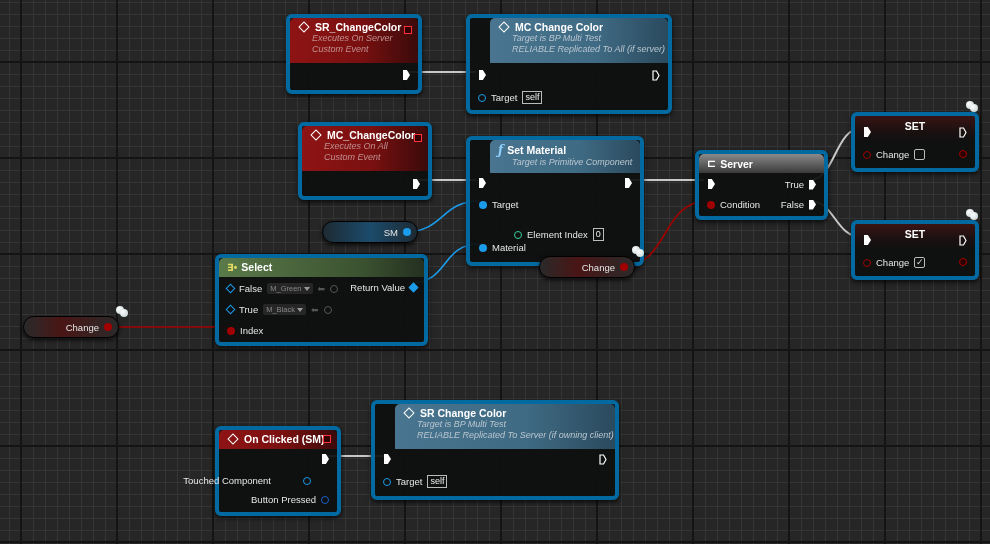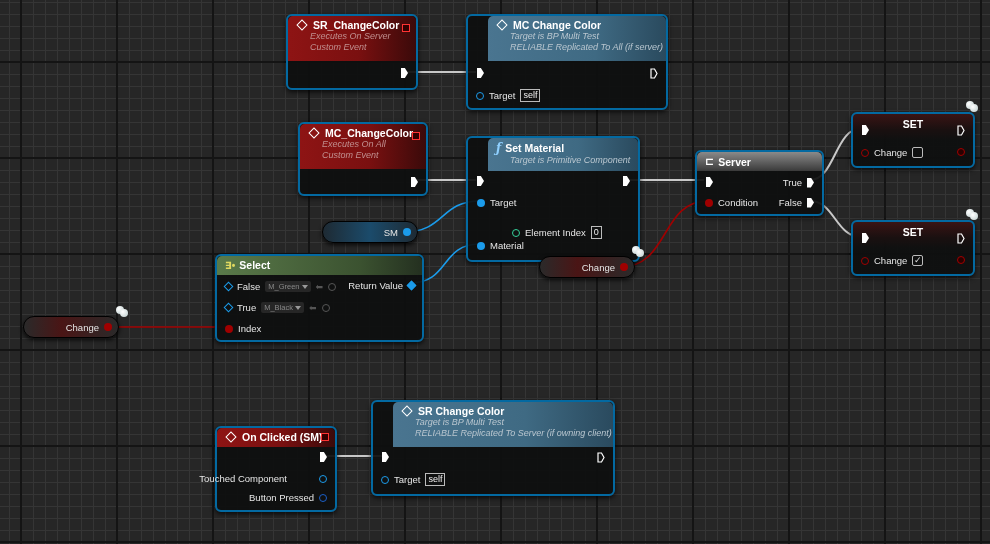--- a/index.html
+++ b/index.html
@@ -9,21 +9,21 @@
     background-image:
       linear-gradient(to right,#141414 0,#141414 2px,transparent 2px),
       linear-gradient(to bottom,#141414 0,#141414 2px,transparent 2px),
       linear-gradient(to right,#353535 0,#353535 1px,transparent 1px),
       linear-gradient(to bottom,#353535 0,#353535 1px,transparent 1px);
     background-size:96px 96px,96px 96px,12px 12px,12px 12px;
     background-position:20px 0,0 61px,9px 0,0 2px;
   }
   #wires{position:absolute;left:0;top:0;width:990px;height:544px;pointer-events:none;}
   .node{position:absolute;background:rgba(14,15,15,0.93);border-radius:6px;
-    box-shadow:0 2px 5px rgba(0,0,0,0.75);border:2px solid #0369a1;}
+    box-shadow:0 2px 5px rgba(0,0,0,0.75);border:4px solid #0369a1;}
   .hdr{border-radius:5px 5px 0 0;position:relative;padding:3px 6px 4px 8px;}
   .hdr.red{background:linear-gradient(to right,#8e1414 0%,#7a1010 55%,#3a0a0a 100%);}
   .hdr.blue{background:linear-gradient(to right,#4a7590 0%,#3f6a83 60%,#2a4a5e 100%);margin-left:20px;}
   .hdr.green{background:linear-gradient(to right,#5a7a4a,#3b5230 70%,#243020);}
   .hdr.gray{background:linear-gradient(to bottom,#8a8a8a,#3a3a3a);}
   .title{font-size:10.5px;font-weight:bold;color:#fff;white-space:nowrap;display:flex;align-items:center;gap:4px;}
   .sub{font-size:9px;font-style:italic;color:#a8a8a8;line-height:11px;white-space:nowrap;}
   .blue .sub{color:#b9c6cf;}
   .red .sub{color:#c08f8f;}
   .diamond{display:inline-block;width:6px;height:6px;border:1.5px solid #fff;transform:rotate(45deg);margin:0 3px 0 2px;}
@@ -277,21 +277,21 @@
   <div class="hdr red" style="height:12px;">
     <div class="title">
         <span class="diamond"></span>
         <span>On Clicked (SM)</span>
       </div>
     <span class="evt-sq" style="top:5px;"></span>
   </div>
   <div class="pin" style="right:8px;top:24px;">
       <span class="exec-solid"></span>
     </div>
-  <div class="pin" style="right:8px;top:45px;gap:32px;">
+  <div class="pin" style="right:26px;top:45px;gap:32px;">
       <span>Touched Component</span>
       <span class="ring"></span>
     </div>
   <div class="pin" style="right:8px;top:64px;">
       <span>Button Pressed</span>
       <span class="ring" style="border-color:#1a5fc8;"></span>
     </div>
 </div>
 
 <div class="node" style="left:371px;top:400px;width:240px;height:92px;">

